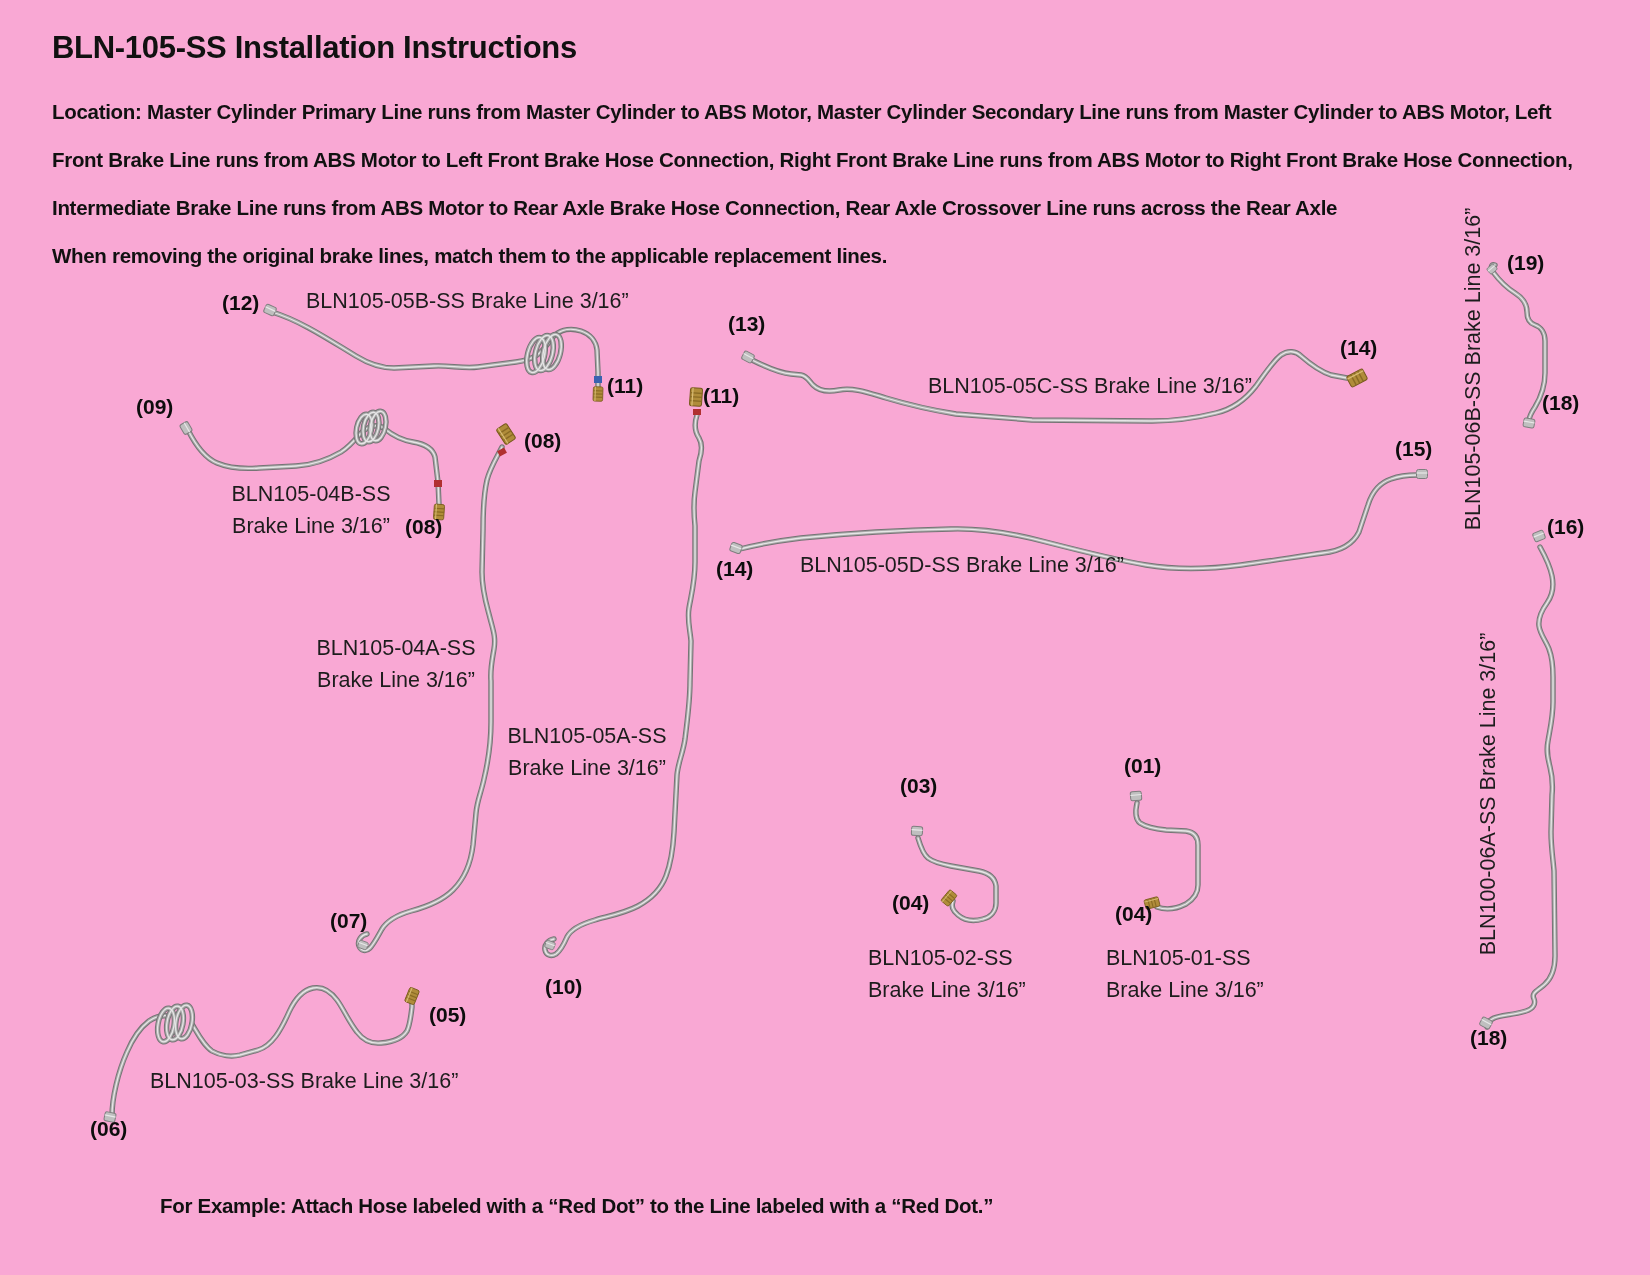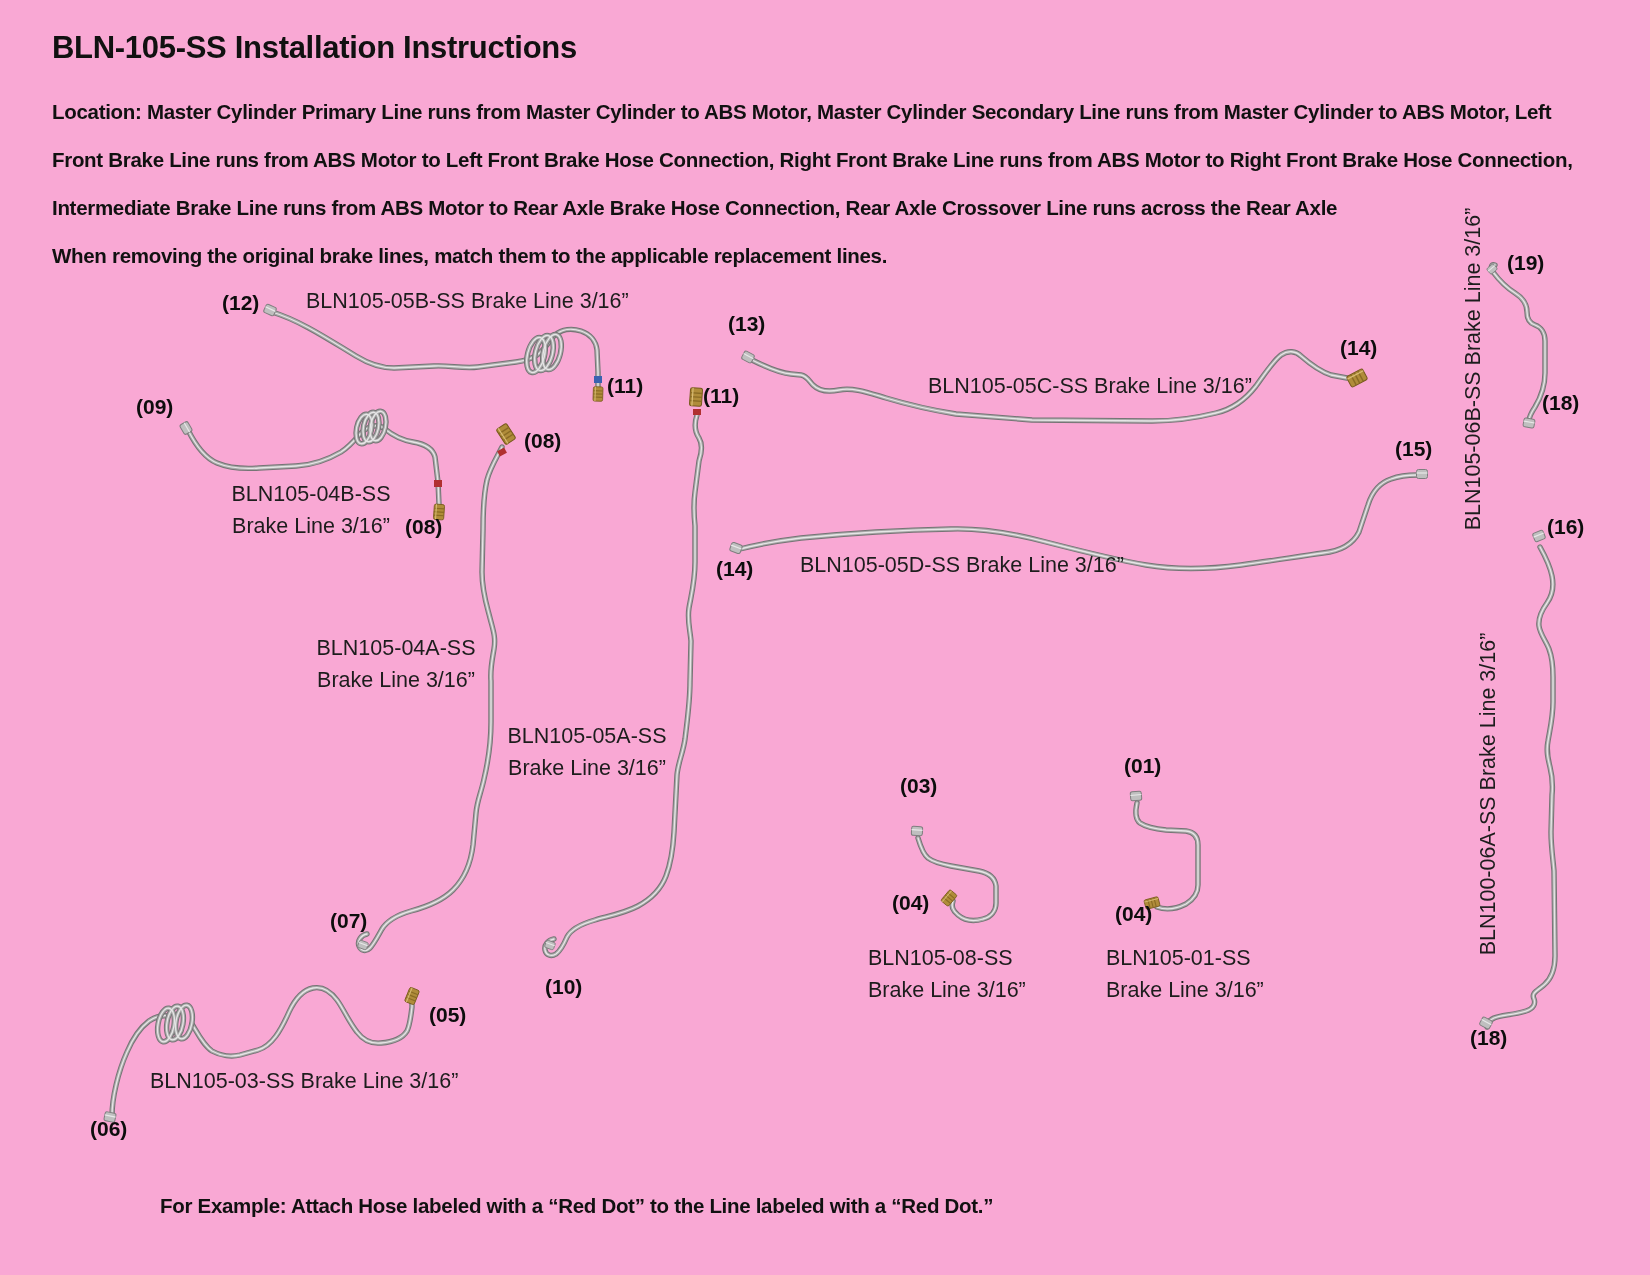--- a/index.html
+++ b/index.html
@@ -206,21 +206,21 @@
       </div>
       <div class="part-label center" style="left: 396px; top: 632px;">
         <div>BLN105-04A-SS</div>
         <div>Brake Line 3/16”</div>
       </div>
       <div class="part-label center" style="left: 587px; top: 720px;">
         <div>BLN105-05A-SS</div>
         <div>Brake Line 3/16”</div>
       </div>
       <div class="part-label" style="left: 868px; top: 942px;">
-        <div>BLN105-08-SS</div>
+        <div>BLN105-02-SS</div>
         <div>Brake Line 3/16”</div>
       </div>
       <div class="part-label" style="left: 1106px; top: 942px;">
         <div>BLN105-01-SS</div>
         <div>Brake Line 3/16”</div>
       </div>
       <div class="part-label" style="left: 150px; top: 1065px;">
         <div>BLN105-03-SS Brake Line 3/16”</div>
       </div>
       <div class="part-label center vertical" style="left: 1473px; top: 369px;">

